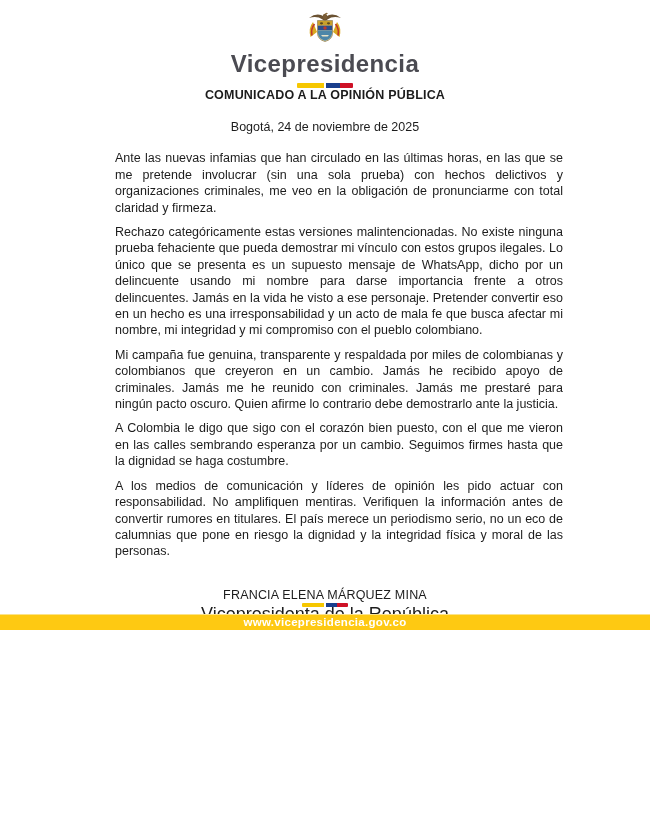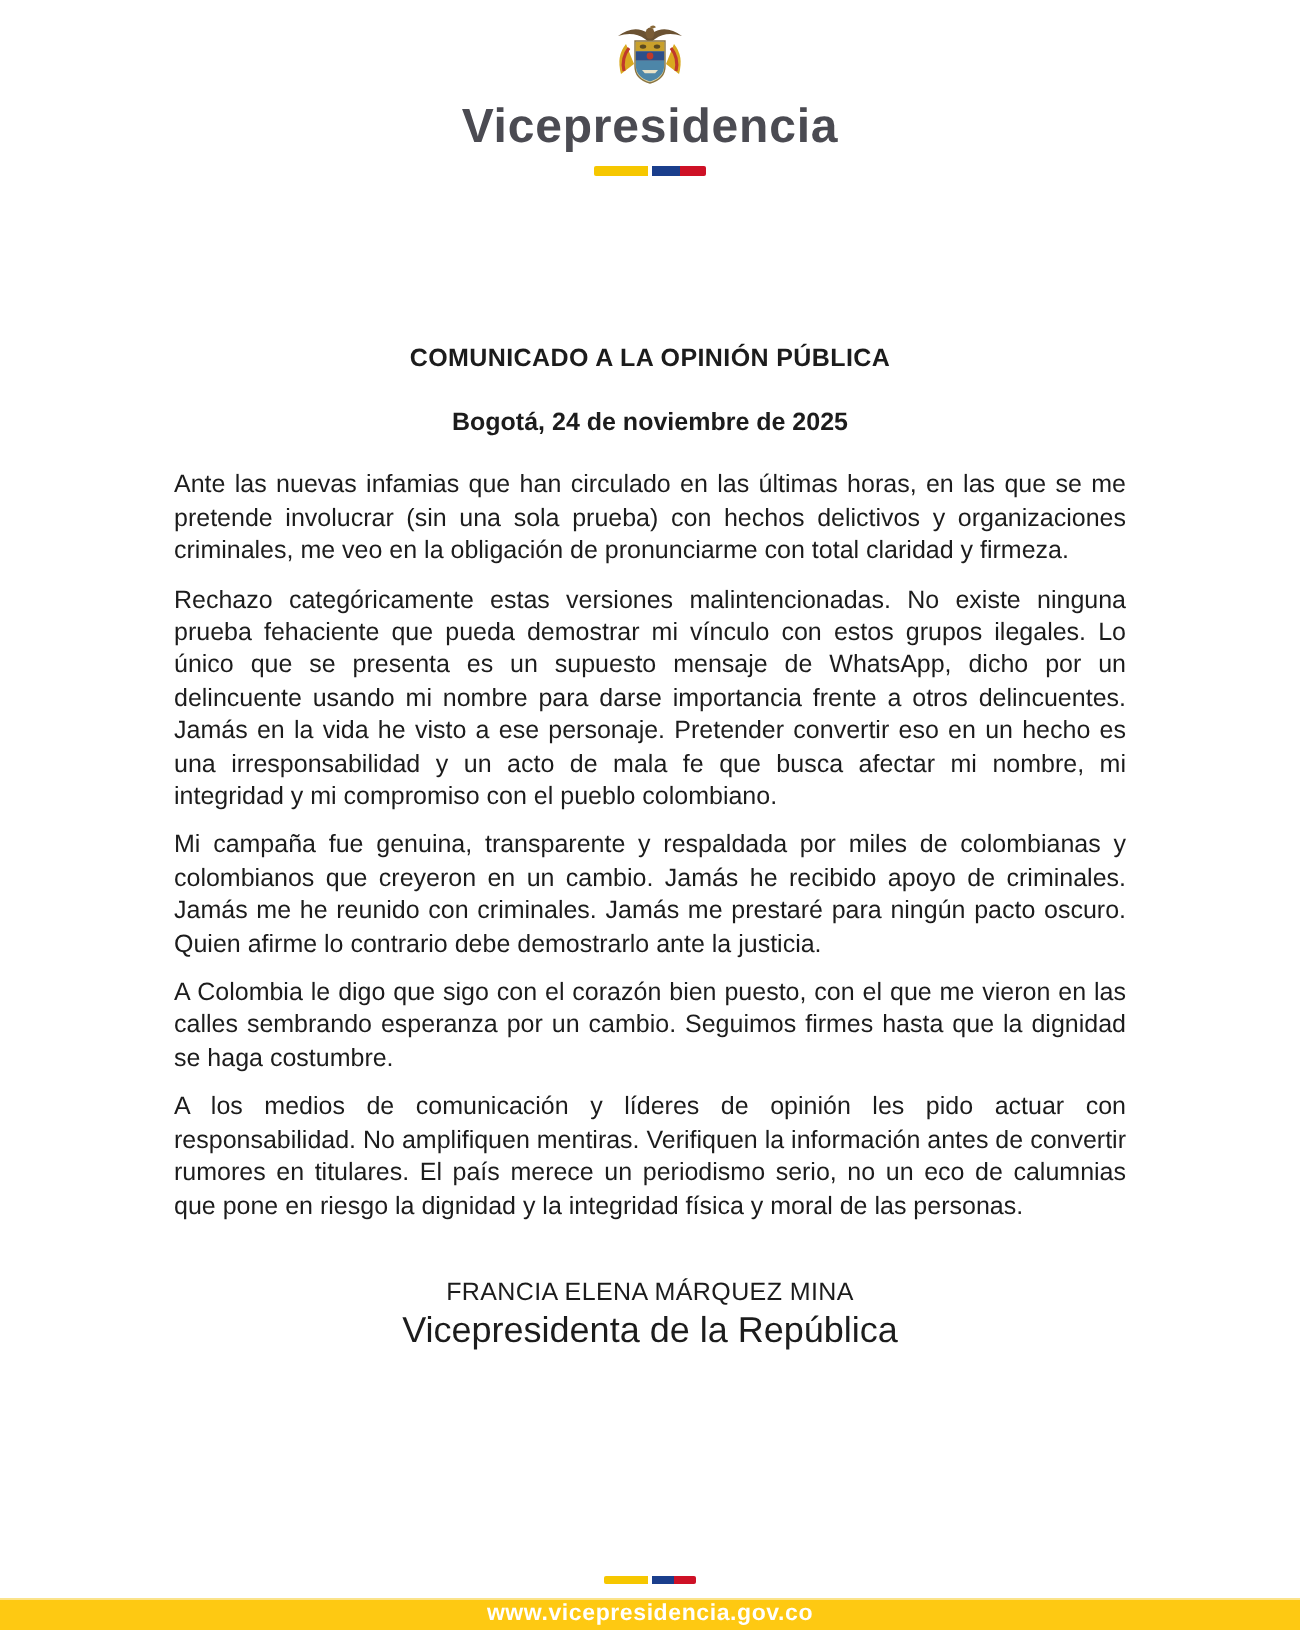--- a/index.html
+++ b/index.html
@@ -11,21 +11,21 @@
     --body-text:#1C1C1C;
   }
   *{margin:0;padding:0;box-sizing:border-box;}
   html,body{background:#fff;}
   body{
     width:650px;height:815px;
     font-family:"Liberation Sans","DejaVu Sans",sans-serif;
     color:var(--body-text);
     position:relative;overflow:hidden;
   }
-  .page{width:650px;height:815px;position:relative;background:#fff;}
+  .page{width:650px;height:630px;position:relative;background:#fff;}
 
   
   .header{padding-top:11px;text-align:center;}
   .crest{display:block;margin:0 auto;}
   .brand{
     font-size:24px;font-weight:600;letter-spacing:.4px;
     color:var(--brand-text);line-height:1.1;margin-top:2px;
   }
   .flag-strip{
     display:flex;width:56px;height:5px;margin:6px auto 0;
@@ -33,28 +33,28 @@
   }
   .flag-strip .y{flex:2;background:var(--flag-yellow);}
   .flag-strip .b{flex:1;background:var(--flag-blue);}
   .flag-strip .r{flex:1;background:var(--flag-red);}
   .flag-strip .y{margin-right:2px;}
   .flag-strip.footer-strip{width:46px;height:4px;}
 
   
   .doc{padding:0 87px;}
   .doc-title{
-    margin-top:84px;text-align:center;
+    text-align:center;
     font-size:12.5px;font-weight:bold;letter-spacing:.2px;
   }
   .dateline{
     margin-top:18px;text-align:center;
-    font-size:12.5px;font-weight:bold;
+    font-size:12.5px;font-weight:normal;
   }
-  .paragraphs{margin-top:16px;}
+  .paragraphs{margin-top:16px;margin-left:28px;}
   .paragraphs p{
     font-size:12.5px;line-height:16.4px;
     text-align:justify;margin-bottom:8px;
   }
   .signature{margin-top:28px;text-align:center;}
   .sig-name{font-size:12.5px;font-weight:normal;letter-spacing:.2px;}
   .sig-role{font-size:18px;margin-top:2px;}
 
   
   .footer-flag{position:absolute;left:50%;transform:translateX(-50%);bottom:23px;}

